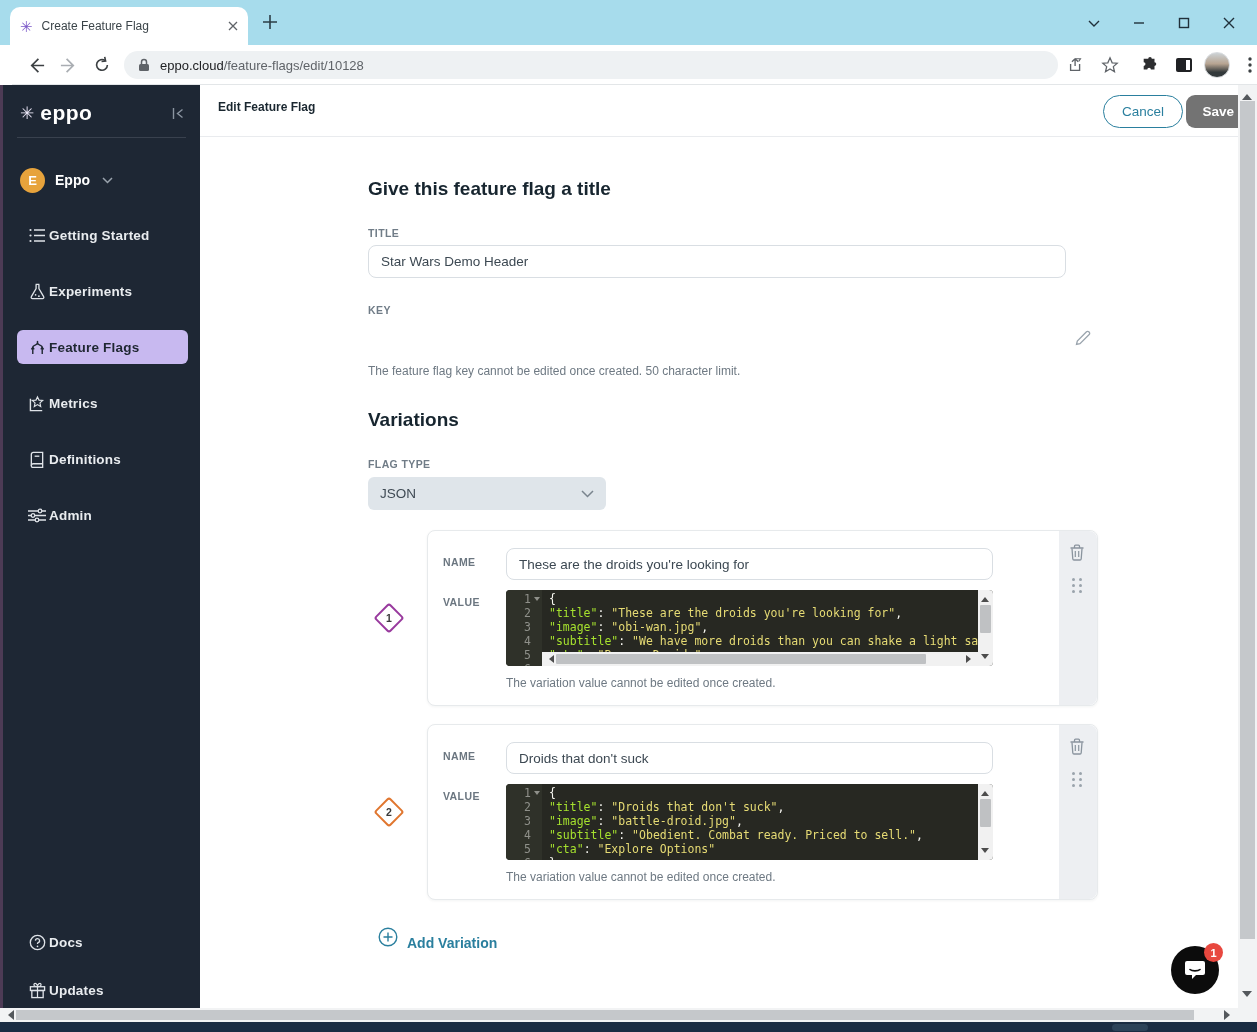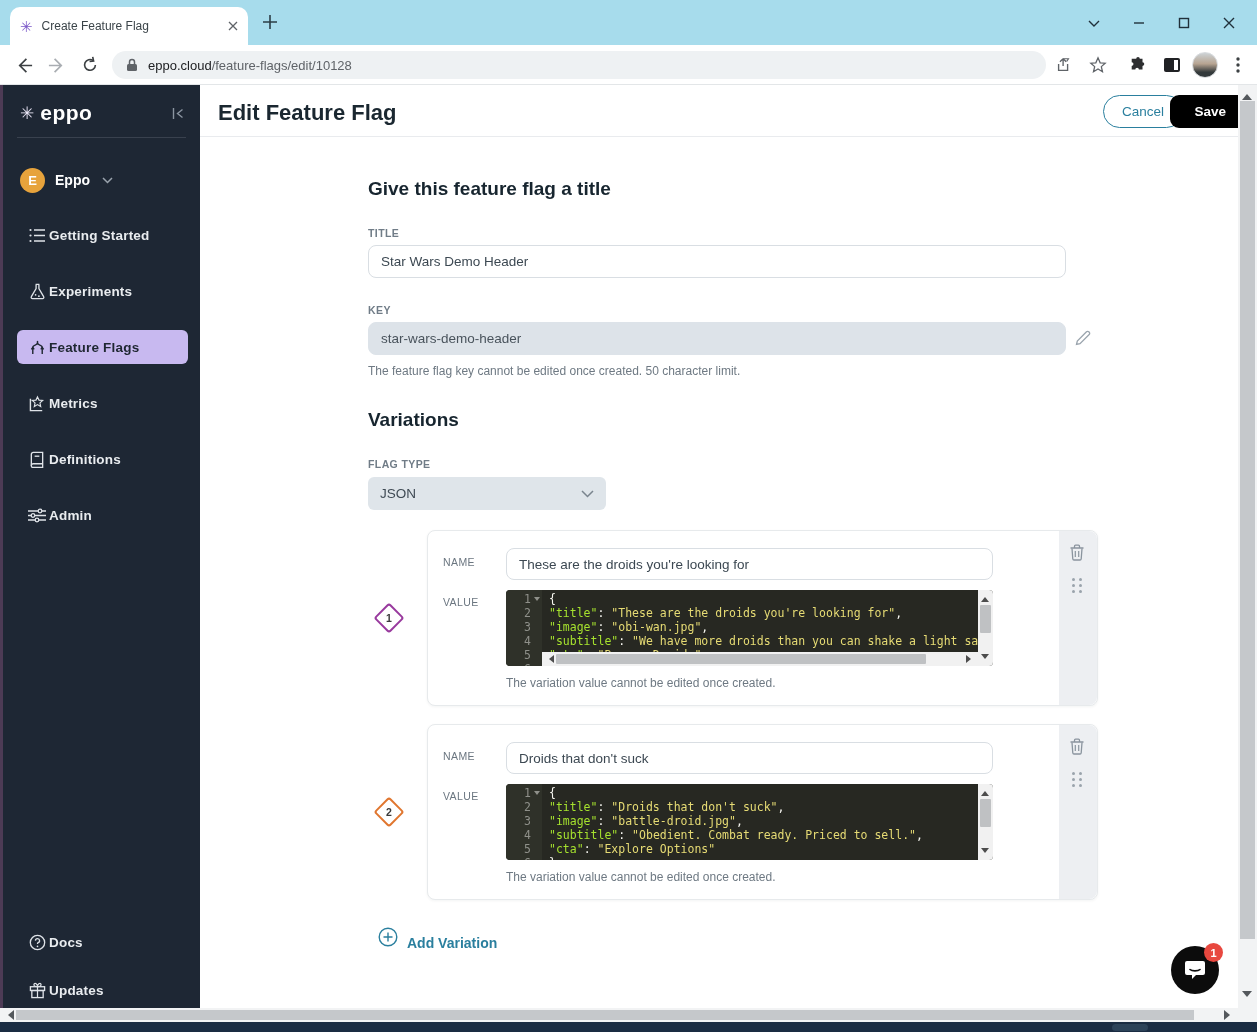--- a/index.html
+++ b/index.html
@@ -12,21 +12,21 @@
   .tabstrip { position:absolute; top:0; left:0; right:0; height:45px; background:#a7dcec; }
   .tab { position:absolute; left:10px; top:7px; width:238px; height:38px; background:#fff;
          border-radius:10px 10px 0 0; display:flex; align-items:center; padding:0 10px; gap:9px; }
   .favicon { font-size:15px; color:#7b58c8; line-height:1; }
   .tab-title { flex:1; font-size:12px; color:#3b4449; white-space:nowrap; overflow:hidden; }
   .tab-close { color:#5f6368; cursor:pointer; }
   .newtab { position:absolute; left:260px; top:12px; color:#2c3e46; }
   .winctl { position:absolute; right:6px; top:0; height:45px; display:flex; align-items:center; }
   .winbtn { width:45px; height:45px; display:flex; align-items:center; justify-content:center; color:#20303a; }
 
-  .toolbar { position:absolute; top:45px; left:0; right:0; height:40px; background:#fff;
+  .toolbar { position:absolute; top:45px; left:12px; right:0; height:40px; background:#fff;
              border-bottom:1px solid #e3e6e8; }
   .navbtn { position:absolute; top:8px; width:24px; height:24px; display:flex; align-items:center; justify-content:center; }
   .urlbar { position:absolute; left:112px; top:6px; width:934px; height:28px; background:#eef1f3;
             border-radius:14px; display:flex; align-items:center; padding:0 14px; gap:10px; }
   .url-text { font-size:13px; color:#202124; }
   .url-text .path { color:#5f6368; }
   .tb-icon { position:absolute; top:8px; width:24px; height:24px; display:flex; align-items:center; justify-content:center; }
   .avatar { position:absolute; left:1192px; top:7px; width:26px; height:26px; border-radius:50%;
             background:linear-gradient(180deg,#cdd3d6 0%,#b7a491 45%,#33393b 80%); border:1px solid #d7dadd; }
 
@@ -49,25 +49,25 @@
               color:#e9ecef; margin-bottom:22px; cursor:pointer; }
   .nav.footer .nav-item { margin-bottom:14px; }
   .nav-item .nicon { width:20px; display:flex; justify-content:center; color:#dfe3e8; }
   .nav-item .nlabel { font-size:13.5px; font-weight:bold; letter-spacing:.2px; }
   .nav-item.active { background:#c8b9f0; color:#1f2732; }
   .nav-item.active .nicon { color:#1f2732; }
 
   
   .main { position:absolute; left:200px; top:85px; width:1038px; height:923px; background:#fff; }
   .main-header { position:relative; height:52px; border-bottom:1px solid #e9ebee; }
-  .page-title { position:absolute; left:18px; top:15px; font-size:22px; font-weight:bold; color:#1a2730; }
+  .page-title { position:absolute; left:18px; top:15px; font-size:12px; font-weight:bold; color:#1a2730; }
   .btn-cancel { position:absolute; right:55px; top:10px; height:33px; padding:0 18px; background:#fff;
                 border:1.5px solid #2a7f9e; color:#2a7f9e; border-radius:17px; font-size:13.5px;
                 font-family:inherit; cursor:pointer; }
-  .btn-save { position:absolute; right:-12px; top:10px; height:33px; padding:0 24px; background:#000000;
+  .btn-save { position:absolute; right:-12px; top:10px; height:33px; padding:0 16px; background:#737373;
               border:none; color:#fff; border-radius:9px; font-size:13.5px; font-weight:bold;
               font-family:inherit; cursor:pointer; }
 
   .content { position:absolute; left:0; right:0; top:52px; bottom:0; }
   .h2 { position:absolute; left:168px; font-size:19px; font-weight:bold; color:#17252f; }
   .flabel { position:absolute; left:168px; font-size:10.5px; font-weight:bold; color:#707c87; letter-spacing:.4px; }
   .tinput { position:absolute; left:168px; width:698px; height:33px; border:1px solid #d9dee3; border-radius:8px;
             padding:0 12px; font-size:13.5px; color:#3c4852; font-family:inherit; background:#fff; }
   .tinput:disabled { background:#dde3e9; border-color:#dde3e9; color:#49535c; }
   .help { position:absolute; left:168px; font-size:12px; color:#6e7983; }
@@ -79,21 +79,21 @@
 
   
   .vcard { position:absolute; left:227px; width:671px; height:176px; background:#fff;
            border:1px solid #e7eaec; border-radius:8px; box-shadow:0 1px 3px rgba(20,30,40,.05); }
   .vcard .strip { position:absolute; right:0; top:0; bottom:0; width:38px; background:#edeff2;
                   border-radius:0 8px 8px 0; }
   .strip .trash { position:absolute; left:10px; top:13px; color:#8a949e; cursor:pointer; }
   .strip .drag { position:absolute; left:13px; top:47px; display:grid; grid-template-columns:3px 3px;
                  grid-gap:3px 4px; cursor:grab; }
   .strip .drag i { width:3px; height:3px; border-radius:50%; background:#9aa3ac; }
-  .clabel { position:absolute; left:15px; font-size:10.5px; font-weight:normal; color:#6b7680; letter-spacing:.4px; }
+  .clabel { position:absolute; left:15px; font-size:10.5px; font-weight:bold; color:#6b7680; letter-spacing:.4px; }
   .ninput { position:absolute; left:78px; top:17px; width:487px; height:32px; border:1px solid #d9dee3;
             border-radius:8px; padding:12px 12px; font-size:13.5px; color:#3c4852; font-family:inherit; }
   .vhelp { position:absolute; left:78px; top:145px; font-size:12px; color:#6e7983; }
 
   .badge { position:absolute; left:178px; width:22px; height:22px; transform:rotate(45deg);
            background:#fff; border:2px solid #993a9e; border-radius:3px;
            display:flex; align-items:center; justify-content:center; }
   .badge.orange { border-color:#e0762f; }
   .badge span { transform:rotate(-45deg); font-size:10.5px; font-weight:bold; color:#3a3a3a; }
 
@@ -363,21 +363,20 @@
     <button class="btn-save">Save</button>
   </div>
 
   <div class="content">
     <div class="h2" style="top:41px">Give this feature flag a title</div>
 
     <div class="flabel" style="top:90px">TITLE</div>
     <input class="tinput" style="top: 108px;" value="Star Wars Demo Header">
 
     <div class="flabel" style="top:167px">KEY</div>
-    <input class="tinput" style="top: 185px;" disabled="" value="star-wars-demo-header">
     <span class="pencil">
       <svg width="18" height="18" viewBox="0 0 18 18">
           <path d="M2.5 15.5 L3.3 12 L12.5 2.8 A1.6 1.6 0 0 1 14.8 2.8 L15.2 3.2 A1.6 1.6 0 0 1 15.2 5.5 L6 14.7 L2.5 15.5 Z" fill="none" stroke="currentColor" stroke-width="1.3"></path>
         </svg>
     </span>
     <div class="help" style="top:227px">The feature flag key cannot be edited once created. 50 character limit.</div>
 
     <div class="h2" style="top:272px">Variations</div>
 
     <div class="flabel" style="top:321px">FLAG TYPE</div>

